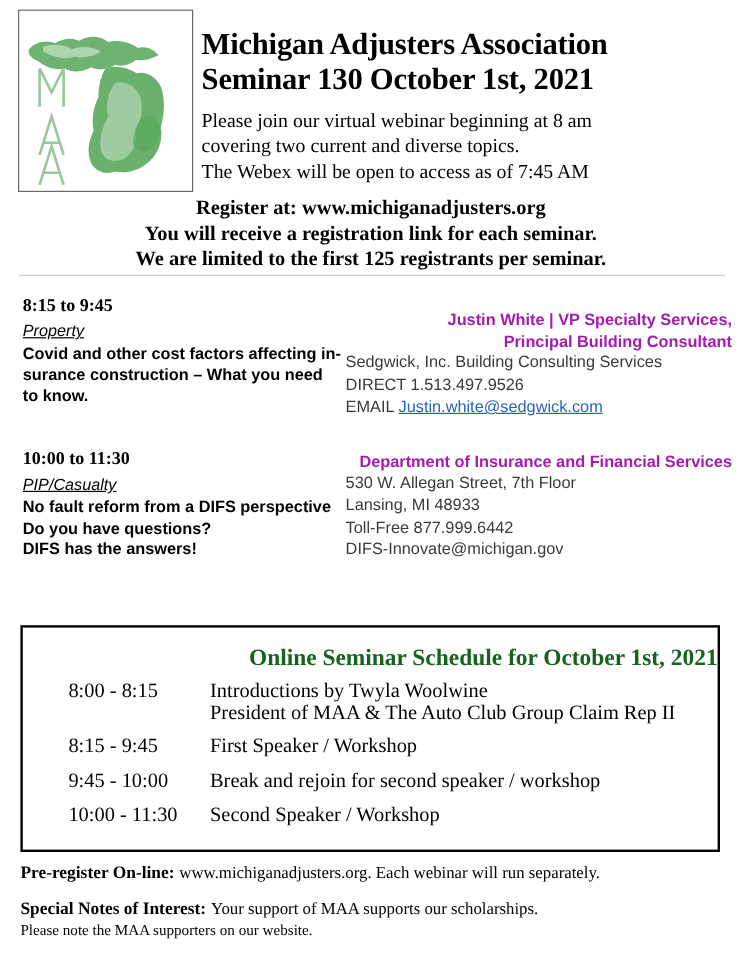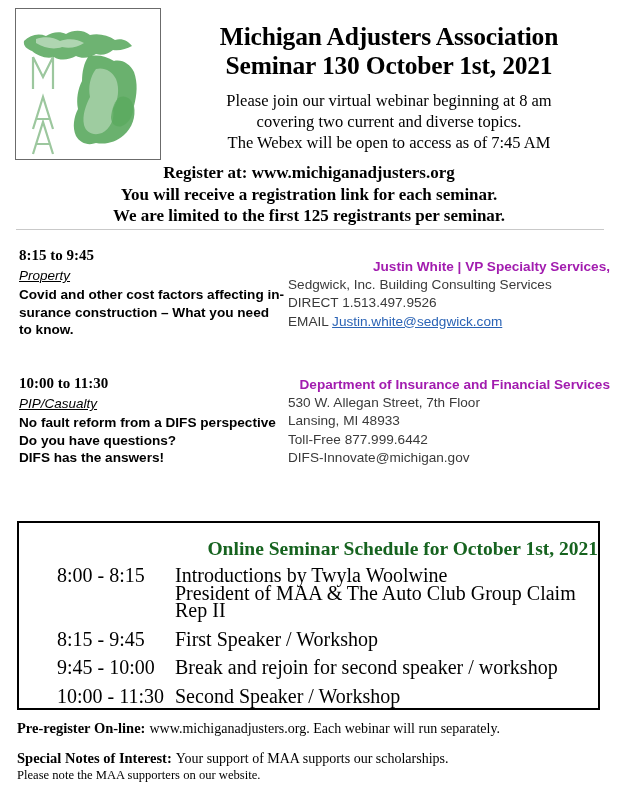--- a/index.html
+++ b/index.html
@@ -32,21 +32,21 @@
     background: #ffffff;
     box-sizing: border-box;
     overflow: hidden;
   }
   .logo-frame svg { display: block; }
 
   .title-block {
     position: absolute;
     left: 168px; top: 22px;
     width: 442px;
-    text-align: center;
+    text-align: left;
   }
   .title-line {
     font-family: "Liberation Serif", serif;
     font-weight: bold;
     font-size: 25.5px;
     line-height: 29px;
     letter-spacing: -0.2px;
     color: #000;
   }
   .subtitle {
@@ -163,21 +163,21 @@
     line-height: 23px;
     color: #16631f;
   }
   .sched-table {
     margin-top: 7px;
     width: 100%;
     border-collapse: collapse;
   }
   .sched-table td {
     font-family: "Liberation Serif", serif;
-    font-size: 20px;
+    font-size: 17px;
     line-height: 17.5px;
     vertical-align: top;
     padding: 0 0 11px 0;
   }
   .sched-table td.time-col {
     width: 118px;
     padding-left: 38px;
     white-space: nowrap;
   }
   .sched-table td.desc-col {
@@ -278,20 +278,21 @@
     <div class="sess-cat">PIP/Casualty</div>
     <div class="sess-desc">
       <div>No fault reform from a DIFS perspective</div>
       <div>Do you have questions?</div>
       <div>DIFS has the answers!</div>
     </div>
   </div>
 
   <div class="session-right r1">
     <div class="contact-bold">Justin White | VP Specialty Services,</div>
+    <div class="contact-bold">Principal Building Consultant</div>
     <div class="contact-line">Sedgwick, Inc. Building Consulting Services</div>
     <div class="contact-line">DIRECT 1.513.497.9526</div>
     <div class="contact-line"><span>EMAIL </span><span class="email-link">Justin.white@sedgwick.com</span></div>
   </div>
 
   <div class="session-right r2">
     <div class="contact-bold">Department of Insurance and Financial Services</div>
     <div class="contact-line">530 W. Allegan Street, 7th Floor</div>
     <div class="contact-line">Lansing, MI 48933</div>
     <div class="contact-line">Toll-Free 877.999.6442</div>

